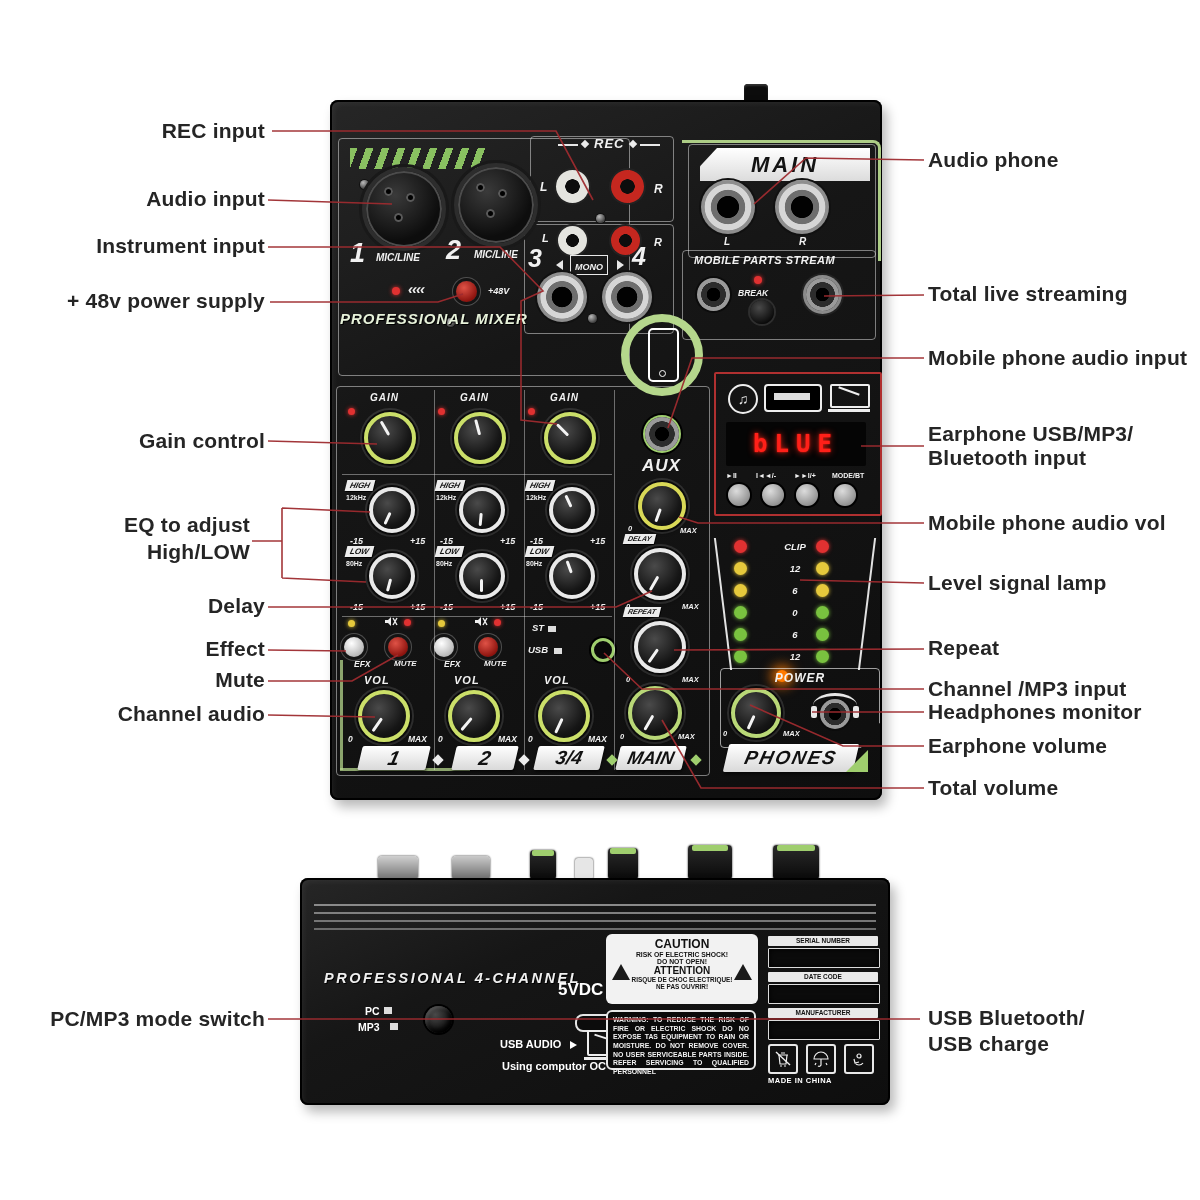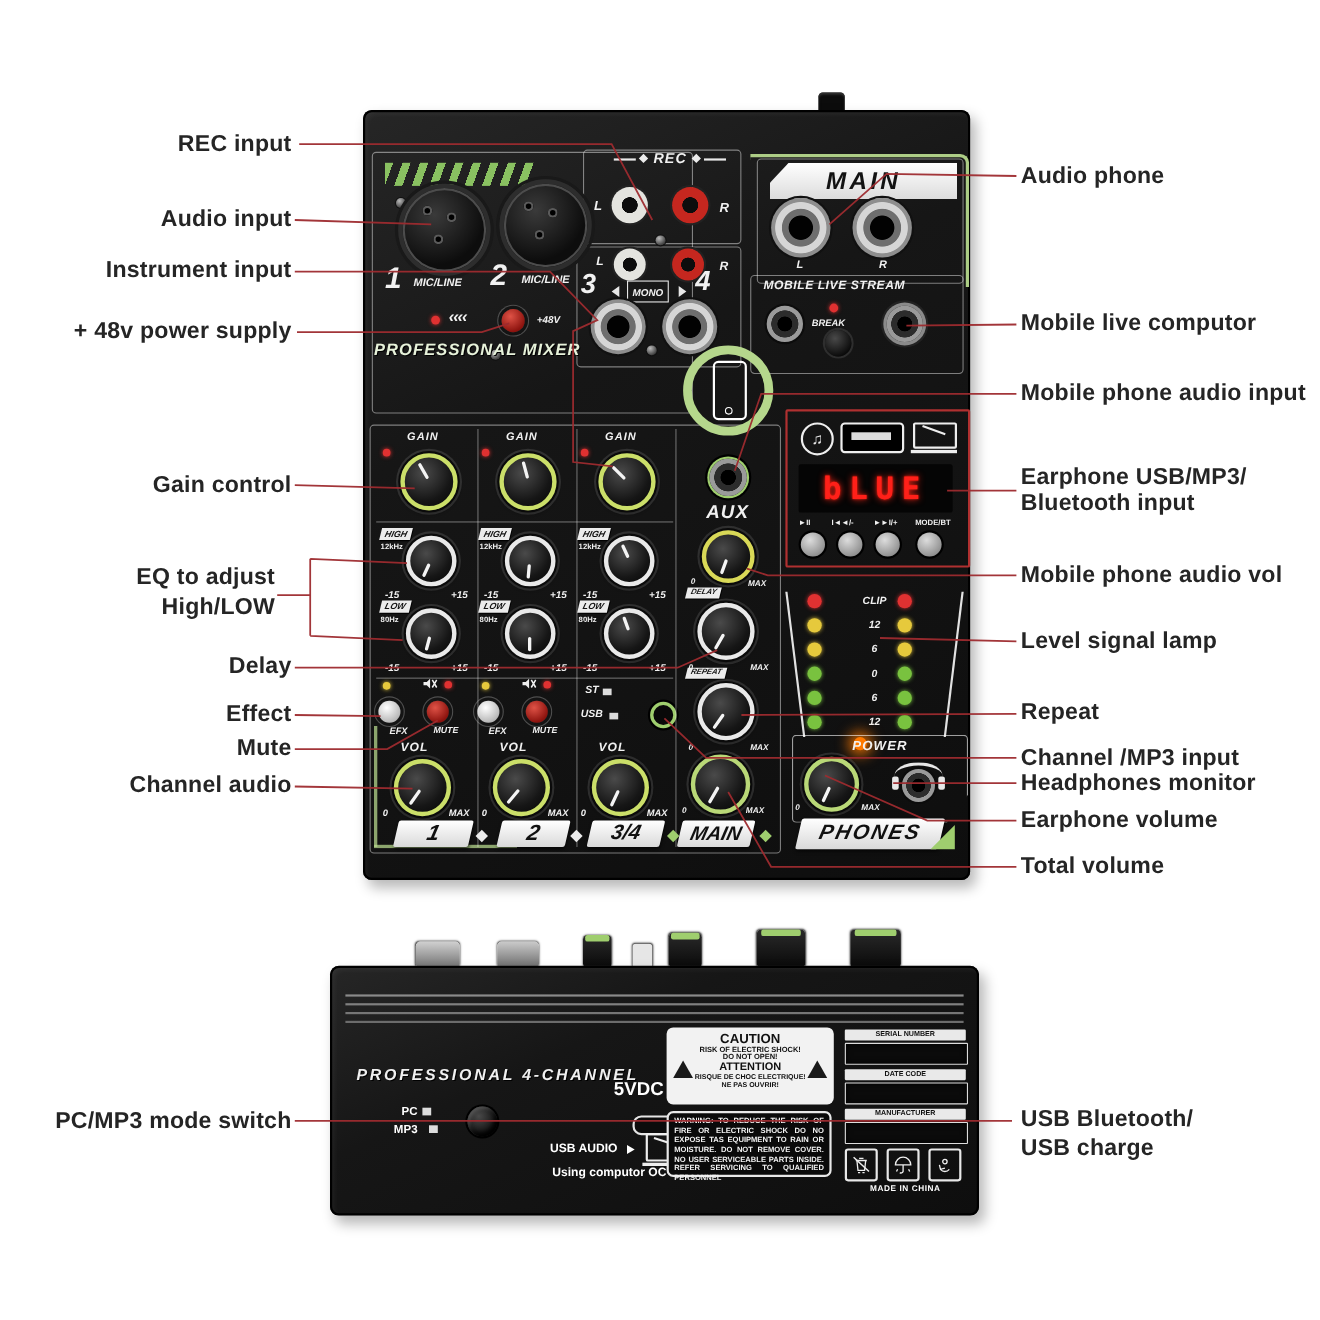--- a/index.html
+++ b/index.html
@@ -98,21 +98,21 @@
   <div class="cl" style="right:935px;top:429px">Gain control</div>
   <div class="cl" style="right:950px;top:513px">EQ to adjust</div>
   <div class="cl" style="right:950px;top:540px">High/LOW</div>
   <div class="cl" style="right:935px;top:594px">Delay</div>
   <div class="cl" style="right:935px;top:637px">Effect</div>
   <div class="cl" style="right:935px;top:668px">Mute</div>
   <div class="cl" style="right:935px;top:702px">Channel audio</div>
   <div class="cl" style="right:935px;top:1007px">PC/MP3 mode switch</div>
 
   <div class="cl r" style="top:148px">Audio phone</div>
-  <div class="cl r" style="top:282px">Mobile live computor</div>
+  <div class="cl r" style="top:282px">Total live streaming</div>
   <div class="cl r" style="top:346px">Mobile phone audio input</div>
   <div class="cl r" style="top:422px">Earphone USB/MP3/</div>
   <div class="cl r" style="top:446px">Bluetooth input</div>
   <div class="cl r" style="top:511px">Mobile phone audio vol</div>
   <div class="cl r" style="top:571px">Level signal lamp</div>
   <div class="cl r" style="top:636px">Repeat</div>
   <div class="cl r" style="top:677px">Channel /MP3 input</div>
   <div class="cl r" style="top:700px">Headphones monitor</div>
   <div class="cl r" style="top:734px">Earphone volume</div>
   <div class="cl r" style="top:776px">Total volume</div>
@@ -192,21 +192,21 @@
     <div class="ts" style="left:272px;top:172px;width:50px;height:50px"></div>
 
     <div class="a" style="left:370px;top:48px;width:170px;height:33px;background:linear-gradient(#fff,#dcdcdc);clip-path:polygon(10% 0,100% 0,100% 100%,0 100%,0 55%);display:flex;align-items:center;justify-content:center">
       <span style="font-style:italic;font-weight:700;font-size:22px;letter-spacing:3px;color:#131313">MAIN</span>
     </div>
     <div class="ts" style="left:371px;top:80px;width:54px;height:54px"></div>
     <div class="ts" style="left:445px;top:80px;width:54px;height:54px"></div>
     <div class="wtxt" style="left:394px;top:136px;font-size:10px">L</div>
     <div class="wtxt" style="left:469px;top:136px;font-size:10px">R</div>
 
-    <div class="wtxt" style="left:364px;top:154px;font-size:11px;letter-spacing:.5px">MOBILE LIVE STREAM</div>
+    <div class="wtxt" style="left:364px;top:154px;font-size:11px;letter-spacing:.5px">MOBILE PARTS STREAM</div>
     <div class="mj" style="left:367px;top:178px;width:33px;height:33px"></div>
     <div class="led r" style="left:424px;top:176px;width:8px;height:8px"></div>
     <div class="wtxt" style="left:408px;top:188px;font-size:8.5px">BREAK</div>
     <div class="pbtn black" style="left:420px;top:200px;width:24px;height:24px"></div>
     <div class="mj" style="left:476px;top:178px;width:33px;height:33px;box-shadow:0 0 0 3px #8a8a8a,0 0 0 5px #222"></div>
 
     <div class="a" style="left:10px;top:288px;width:96px;height:362px">
       <div class="wtxt" style="left:30px;top:4px;font-size:10px;letter-spacing:1px">GAIN</div>
       <div class="led r" style="left:8px;top:20px;width:7px;height:7px"></div>
       <div class="kr lime" style="left:24px;top:24px;width:52px;height:52px">
@@ -339,21 +339,21 @@
 
     <div class="a" style="left:384px;top:272px;width:164px;height:140px;border:2px solid #b03030;border-radius:2px">
       <div class="a" style="left:12px;top:10px;width:26px;height:26px;border:2px solid #eee;border-radius:50%;display:flex;align-items:center;justify-content:center;color:#eee;font-size:14px">♫</div>
       <div class="a" style="left:48px;top:10px;width:54px;height:24px;border:2px solid #eee;border-radius:4px;background:#000">
         <span class="a" style="left:8px;top:7px;width:36px;height:7px;background:#ddd"></span>
       </div>
       <div class="a" style="left:114px;top:10px;width:36px;height:20px;border:2px solid #eee;border-radius:2px">
         <span class="a" style="left:-4px;bottom:-6px;width:42px;height:3px;background:#eee"></span>
         <span class="a" style="left:6px;top:4px;width:22px;height:2px;background:#eee;transform:rotate(20deg)"></span>
       </div>
-      <div class="disp" style="left:10px;top:48px;width:140px;height:44px;font-size:28px;letter-spacing:7px">bLUE</div>
+      <div class="disp" style="left:10px;top:48px;width:140px;height:44px;font-size:24px;letter-spacing:7px">bLUE</div>
       <div class="wtxt" style="left:10px;top:98px;font-size:7px;font-style:normal">►II</div>
       <div class="wtxt" style="left:40px;top:98px;font-size:7px;font-style:normal">I◄◄/-</div>
       <div class="wtxt" style="left:78px;top:98px;font-size:7px;font-style:normal">►►I/+</div>
       <div class="wtxt" style="left:116px;top:98px;font-size:7px;font-style:normal">MODE/BT</div>
       <div class="pbtn gray" style="left:12px;top:110px;width:22px;height:22px"></div>
       <div class="pbtn gray" style="left:46px;top:110px;width:22px;height:22px"></div>
       <div class="pbtn gray" style="left:80px;top:110px;width:22px;height:22px"></div>
       <div class="pbtn gray" style="left:118px;top:110px;width:22px;height:22px"></div>
     </div>
 
@@ -500,16 +500,16 @@
           <path d="M2 9 a7 7 0 0 1 14 0 z M9 9 v6 a2 2 0 0 1 -3 1" stroke="#eee" stroke-width="1.2" fill="none"></path>
           <path d="M4 13 l-1 2 M14 13 l1 2" stroke="#eee" stroke-width="1.2"></path>
         </svg>
     </div>
     <div class="icsq" style="left:544px;top:166px">
       <svg width="18" height="18" viewBox="0 0 18 18">
           <circle cx="9" cy="6" r="2" stroke="#eee" stroke-width="1.2" fill="none"></circle>
           <path d="M5 13 a5 5 0 0 0 8 0 M4 9 l1 4 l4 -1" stroke="#eee" stroke-width="1.2" fill="none"></path>
         </svg>
     </div>
-    <div class="a" style="left:468px;top:198px;width:110px;text-align:center;color:#fff;font-size:7.5px;font-weight:700;letter-spacing:.5px">MADE IN CHINA</div>
+    <div class="a" style="left:468px;top:198px;width:110px;color:#fff;font-size:7.5px;font-weight:700;letter-spacing:.5px">MADE IN CHINA</div>
   </div>
 
 </div>
 
 </body></html>

